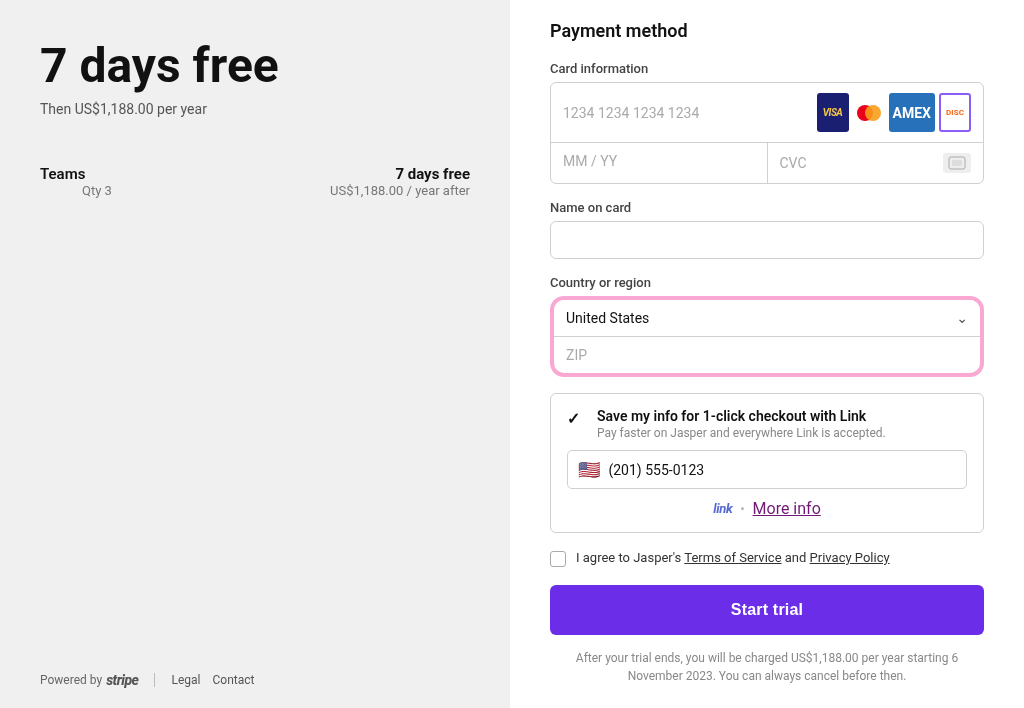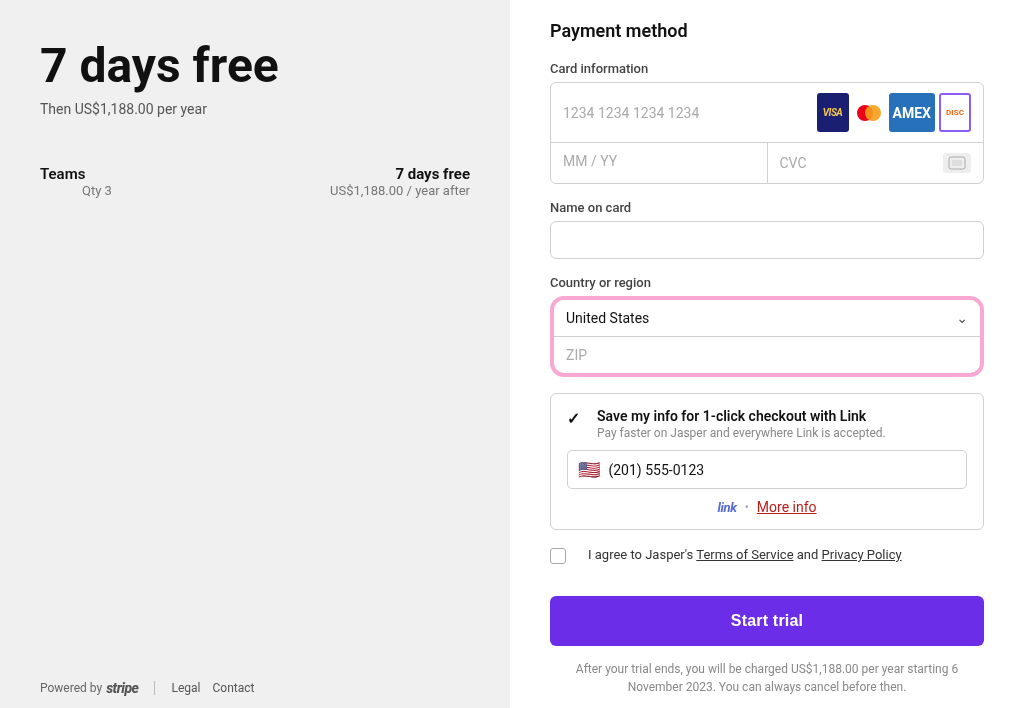--- a/index.html
+++ b/index.html
@@ -313,33 +313,33 @@
       font-style: italic;
       font-weight: 700;
       color: #5469d4;
       letter-spacing: -0.3px;
     }
     .link-dot {
       font-size: 12px;
       color: #aaa;
     }
     .more-info {
-      font-size: 14px;
-      color: #b91c1c;
+      font-size: 16px;
+      color: #701a75;
       cursor: pointer;
       text-decoration: underline;
       text-align: center;
     }
 
     
     .agree-row {
       display: flex;
       align-items: center;
-      gap: 22px;
-      margin-bottom: 32px;
+      gap: 10px;
+      margin-bottom: 18px;
     }
     .agree-checkbox {
       width: 16px;
       height: 16px;
       border: 1.5px solid #aaa;
       border-radius: 3px;
       flex-shrink: 0;
       margin-top: 2px;
       cursor: pointer;
       background: #fff;

